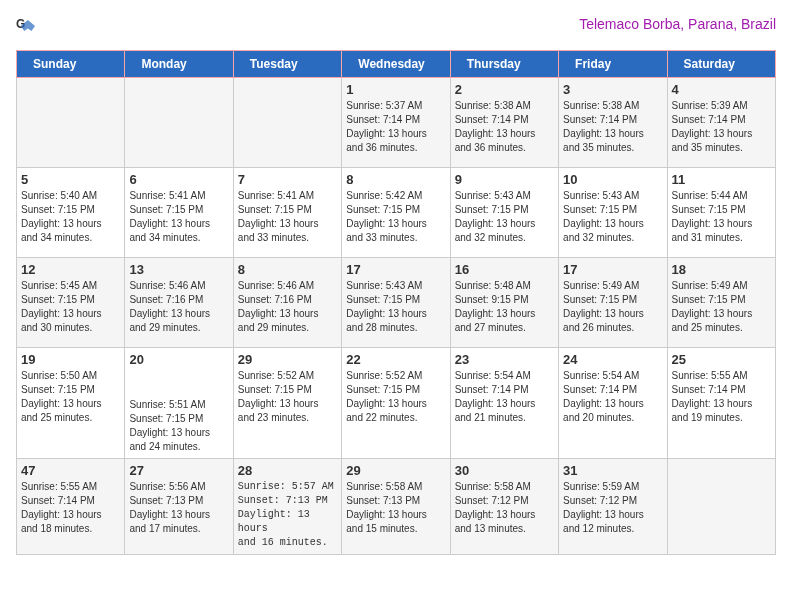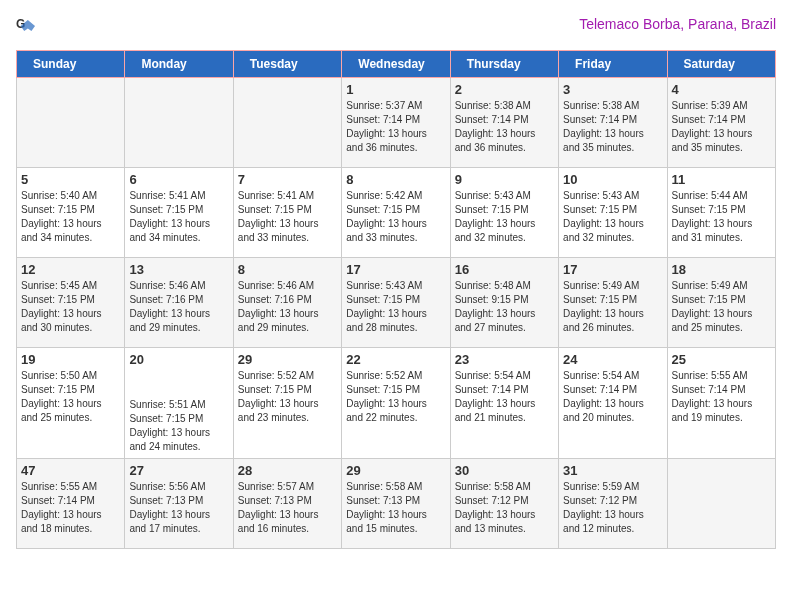--- a/index.html
+++ b/index.html
@@ -305,21 +305,21 @@
         </td>
         <td>
           <span class="day-number">27</span>
           <div class="day-info" style="white-space: pre-line;">Sunrise: 5:56 AM
 Sunset: 7:13 PM
 Daylight: 13 hours
 and 17 minutes.</div>
         </td>
         <td>
           <span class="day-number">28</span>
-          <div class="day-info" style="white-space: pre-line;">Sunrise: 5:57 AM
+          <div class="day-info" style="white-space: pre-line; font-family: Liberation Mono, monospace;">Sunrise: 5:57 AM
 Sunset: 7:13 PM
 Daylight: 13 hours
 and 16 minutes.</div>
         </td>
         <td>
           <span class="day-number">29</span>
           <div class="day-info" style="white-space: pre-line;">Sunrise: 5:58 AM
 Sunset: 7:13 PM
 Daylight: 13 hours
 and 15 minutes.</div>

